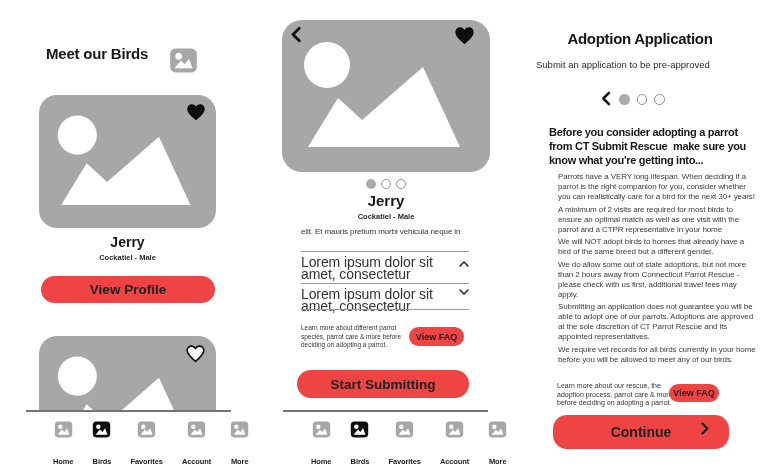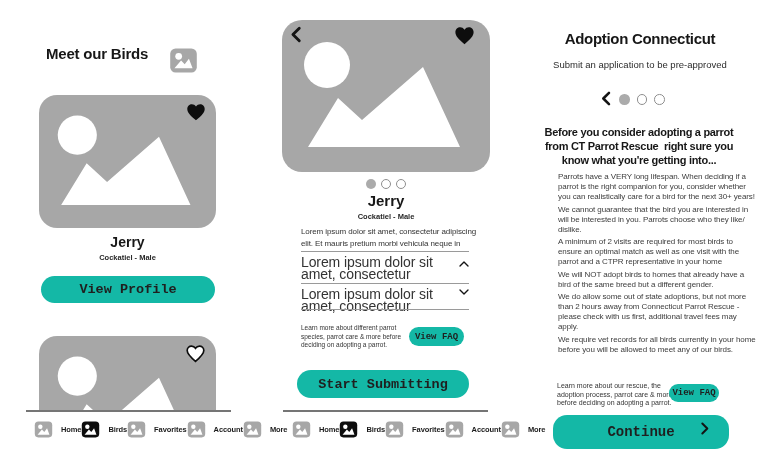--- a/index.html
+++ b/index.html
@@ -6,29 +6,29 @@
   .stage{
     position:relative;width:777px;height:476px;background:#ffffff;overflow:hidden;
     font-family:"Liberation Sans","DejaVu Sans",sans-serif;color:#171717;
   }
   .screen{position:absolute;top:0;height:476px;}
   .abs{position:absolute;}
 
   
   .card-bg{background:#a7a7a7;border-radius:18px;overflow:hidden;}
   .card-art{position:absolute;left:0;top:0;width:100%;height:100%;}
-  .pill{background:#14b8a6;border:none;border-radius:14px;display:flex;align-items:center;justify-content:center;
-        font-family:Liberation Mono, monospace;font-weight:700;color:#1f1f1f;cursor:pointer;padding:0;}
+  .pill{background:#ef4444;border:none;border-radius:14px;display:flex;align-items:center;justify-content:center;
+        font-family:Liberation Sans, sans-serif;font-weight:700;color:#1f1f1f;cursor:pointer;padding:0;}
   .heart{position:absolute;}
   .heart-filled{fill:#0d0d0d;}
   .heart-outline{fill:#ffffff;stroke:#0d0d0d;stroke-width:1.9px;}
   .divider{position:absolute;background:#9a9a9a;height:1px;}
   .navline{position:absolute;background:#757575;height:1.5px;}
   .nav{position:absolute;display:flex;justify-content:space-between;align-items:flex-start;}
-  .nav-item{display:flex;align-items:center;gap:8px;cursor:pointer;}
+  .nav-item{display:flex;flex-direction:column;align-items:center;gap:18px;cursor:pointer;margin-left:19px;}
   .nav-ic{width:19px;height:19px;color:#a7a7a7;}
   .nav-lb{font-size:7.5px;font-weight:700;color:#1b1b1b;letter-spacing:-0.1px;}
   .nav-item.active .nav-ic{color:#0d0d0d;}
   .nav-item.active .nav-lb{}
   .dot{width:10px;height:10px;border-radius:50%;box-sizing:border-box;}
   .dot-filled{background:#ababab;}
   .dot-empty{background:#fff;border:1.5px solid #8f8f8f;}
   .dots{position:absolute;display:flex;gap:5px;}
   .chev{color:#141414;}
   .chev-thick{stroke-width:3.6px;}
@@ -61,25 +61,25 @@
   .dt-chev{width:12px;height:12px;}
   .dt-note{left:31px;top:324px;width:104px;font-size:6.5px;line-height:8.5px;color:#333;}
   .dt-faqbtn{left:139px;top:327px;width:55px;height:19px;font-size:9px;border-radius:10px;}
   .dt-start{left:27px;top:370px;width:172px;height:28px;font-size:13.5px;}
   .dt-line{left:13px;top:410px;width:205px;}
   .dt-nav{left:22px;top:420px;width:188px;}
 
   
   .screen-app{left:530px;width:247px;}
   .ap-title{left:0;top:30px;width:220px;text-align:center;font-size:15px;font-weight:700;letter-spacing:-0.3px;}
-  .ap-subtitle{left:0;top:59px;width:220px;text-align:center;font-size:9.5px;color:#2c2c2c;}
+  .ap-subtitle{left:6px;top:59px;width:220px;font-size:9.5px;color:#2c2c2c;}
   .ap-back{left:68px;top:90px;width:17px;height:17px;}
   .ap-dots{left:89px;top:94px;gap:7px;}
   .ap-dots .dot{width:10.5px;height:10.5px;}
-  .ap-heading{left:9px;top:125px;width:200px;text-align:center;font-size:11px;line-height:14px;font-weight:700;letter-spacing:-0.3px;}
+  .ap-heading{left:19px;top:125px;width:200px;text-align:left;font-size:11px;line-height:14px;font-weight:700;letter-spacing:-0.3px;}
   .ap-heading .hl{white-space:pre;}
   .ap-paras{left:28px;top:172px;width:198px;font-size:8px;line-height:10px;color:#3c3c3c;letter-spacing:-0.1px;}
   .ap-paras p{margin:0 0 2.5px 0;}
   .ap-note{left:27px;top:382px;width:120px;font-size:7px;line-height:8.7px;color:#333;}
   .ap-faqbtn{left:139px;top:384px;width:50px;height:18px;font-size:9px;border-radius:9px;}
   .ap-continue{left:23px;top:415px;width:176px;height:34px;font-size:14px;position:absolute;}
   .ap-continue .chev{position:absolute;right:17px;top:6px;width:15px;height:15px;}
 </style>
 </head>
 <body>
@@ -195,21 +195,20 @@
     <div class="dots dt-dots">
       <span class="dot dot-filled"></span>
       <span class="dot dot-empty"></span>
       <span class="dot dot-empty"></span>
     </div>
 
     <div class="abs dt-name">Jerry</div>
     <div class="abs dt-breed">Cockatiel - Male</div>
 
     <div class="abs dt-desc">
-      <div>Lorem ipsum dolor sit amet, consectetur adipiscing</div>
       <div>elit. Et mauris pretium morbi vehicula neque in</div>
     </div>
 
     <div class="divider" style="left:31px;top:251px;width:168px;"></div>
 
     <div class="abs" style="left:31px;top:257px;width:158px;">
       <div class="dt-row-text">Lorem ipsum dolor sit amet, consectetur</div>
     </div>
     <svg class="abs chev chev-thin dt-chev" style="left:188px;top:258px;">
         <use href="#ic-chevron-up"></use>
@@ -261,44 +260,44 @@
       <div class="nav-item">
         <svg class="nav-ic">
             <use href="#ic-img"></use>
           </svg>
         <span class="nav-lb">More</span>
       </div>
     </nav>
   </section>
 
   <section class="screen screen-app">
-    <h1 class="abs ap-title" style="margin:0">Adoption Connecticut</h1>
+    <h1 class="abs ap-title" style="margin:0">Adoption Application</h1>
     <div class="abs ap-subtitle">Submit an application to be pre-approved</div>
 
     <svg class="abs chev chev-thick ap-back">
         <use href="#ic-chevron-left"></use>
       </svg>
     <div class="dots ap-dots">
       <span class="dot dot-filled"></span>
       <span class="dot dot-empty"></span>
       <span class="dot dot-empty"></span>
     </div>
 
     <div class="abs ap-heading">
       <div class="hl">Before you consider adopting a parrot</div>
-      <div class="hl">from CT Parrot Rescue  right sure you</div>
+      <div class="hl">from CT Submit Rescue  make sure you</div>
       <div class="hl">know what you're getting into...</div>
     </div>
 
     <div class="abs ap-paras">
       <p>Parrots have a VERY long lifespan. When deciding if a parrot is the right companion for you, consider whether you can realistically care for a bird for the next 30+ years!</p>
-      <p>We cannot guarantee that the bird you are interested in will be interested in you. Parrots choose who they like/ dislike.</p>
       <p>A minimum of 2 visits are required for most birds to ensure an optimal match as well as one visit with the parrot and a CTPR representative in your home</p>
       <p>We will NOT adopt birds to homes that already have a bird of the same breed but a different gender.</p>
       <p>We do allow some out of state adoptions, but not more than 2 hours away from Connecticut Parrot Rescue - please check with us first, additional travel fees may apply.</p>
+      <p>Submitting an application does not guarantee you will be able to adopt one of our parrots. Adoptions are approved at the sole discretion of CT Parrot Rescue and its appointed representatives.</p>
       <p>We require vet records for all birds currently in your home before you will be allowed to meet any of our birds.</p>
     </div>
 
     <div class="abs ap-note">Learn more about our rescue, the adoption process, parrot care &amp; more before deciding on adopting a parrot.</div>
     <button class="abs pill ap-faqbtn">View FAQ</button>
 
     <button class="pill ap-continue">
       <span>Continue</span>
       <svg class="chev chev-mid">
           <use href="#ic-chevron-right"></use>

